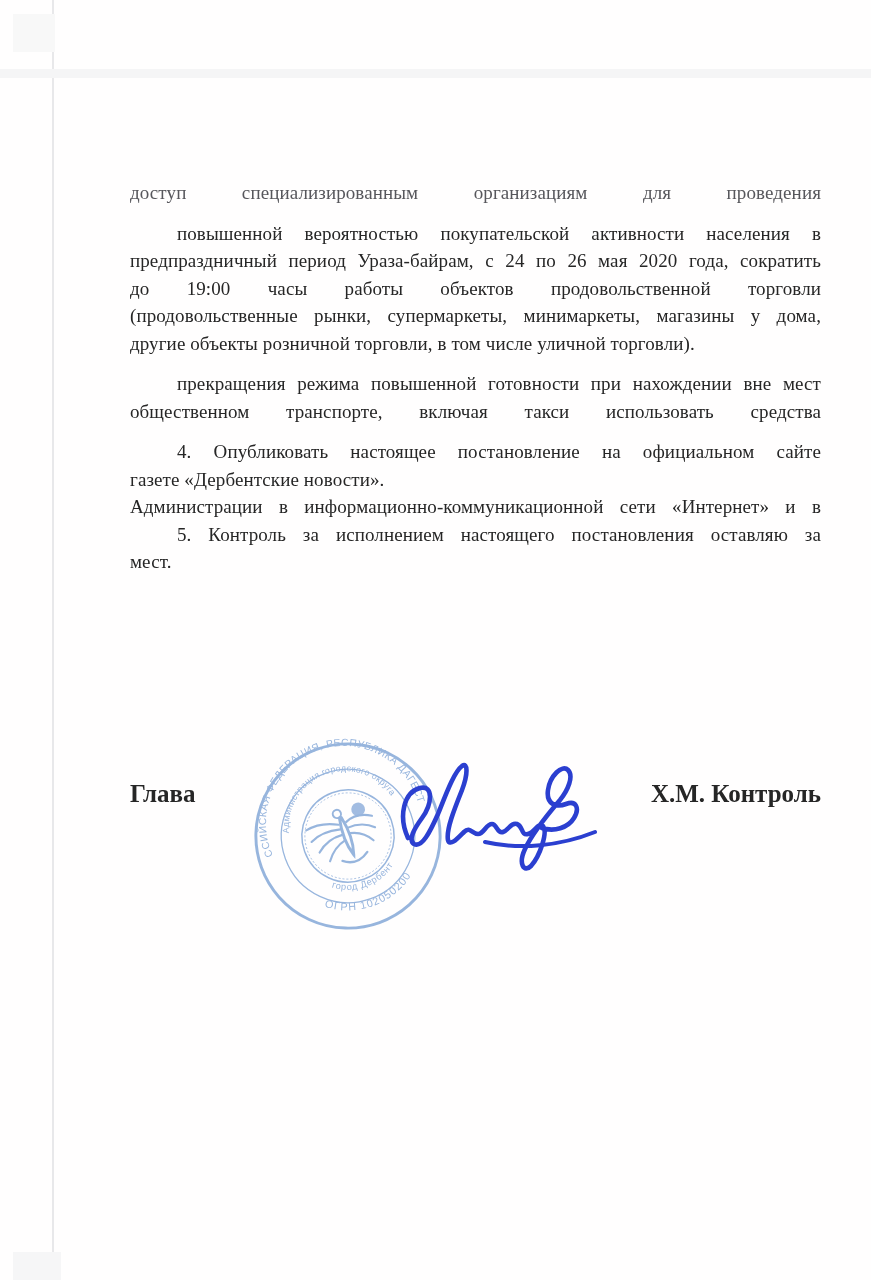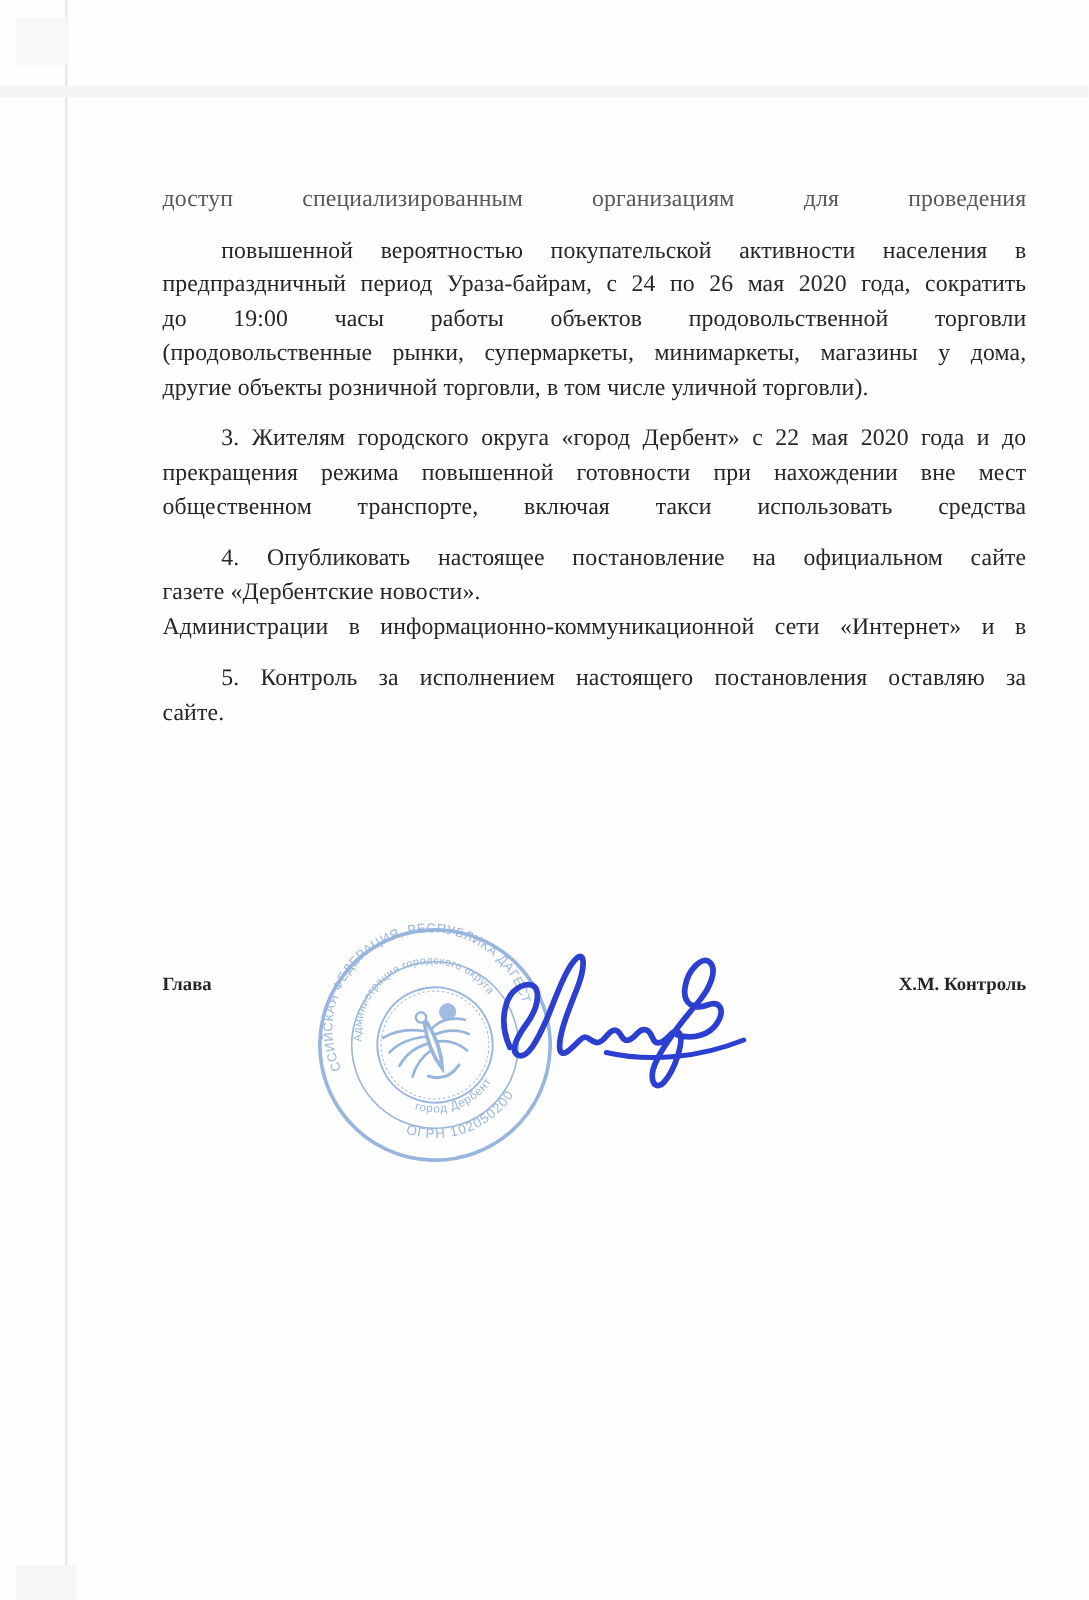--- a/index.html
+++ b/index.html
@@ -44,36 +44,36 @@
   .textblock {
     position: absolute;
     left: 130px; top: 146px;
     width: 691px;
     font-size: 19px;
     line-height: 27.5px;
     color: var(--text-color, #262626);
     letter-spacing: 0.1px;
   }
   .para { margin: 0 0 13px 0; }
-  .para:nth-child(4) { margin-bottom: 14px; } 
-  .para.faded { color: var(--faded-color, #57575c); }
+  .para:nth-child(4) { margin-bottom: 0; } 
+  .para.faded { color: var(--faded-color, #57575c); margin-top: 33px; }
   .para.indent .line:first-child { text-indent: 47px; }
   .line {
     text-align: justify;
     text-align-last: justify;
   }
   .line.last { text-align-last: left; }
   
   .sigrow {
     position: absolute;
     left: 130px; top: 780px;
     width: 691px;
     display: flex;
     justify-content: space-between;
-    font-size: 15px;
+    font-size: 25px;
     font-weight: 700;
     color: var(--text-color, #262626);
   }
   
   .stamp {
     position: absolute;
     left: 250px; top: 738px;
     width: 196px; height: 196px;
     opacity: 0.85;
   }
@@ -112,32 +112,31 @@
         <div class="line">доступ специализированным организациям для проведения</div>
       </div>
       <div class="para indent">
         <div class="line">повышенной вероятностью покупательской активности населения в</div>
         <div class="line">предпраздничный период Ураза-байрам, с 24 по 26 мая 2020 года, сократить</div>
         <div class="line">до 19:00 часы работы объектов продовольственной торговли</div>
         <div class="line">(продовольственные рынки, супермаркеты, минимаркеты, магазины у дома,</div>
         <div class="line last">другие объекты розничной торговли, в том числе уличной торговли).</div>
       </div>
       <div class="para indent">
-        <div class="line">3. Жителям городского округа «город Дербент» с 22 мая 2020 года и до</div>
         <div class="line">прекращения режима повышенной готовности при нахождении вне мест</div>
         <div class="line">общественном транспорте, включая такси использовать средства</div>
       </div>
       <div class="para indent">
         <div class="line">4. Опубликовать настоящее постановление на официальном сайте</div>
         <div class="line last">газете «Дербентские новости».</div>
         <div class="line">Администрации в информационно-коммуникационной сети «Интернет» и в</div>
       </div>
       <div class="para indent">
         <div class="line">5. Контроль за исполнением настоящего постановления оставляю за</div>
-        <div class="line last">сайте.</div>
+        <div class="line last">мест.</div>
       </div>
     </div>
 
   <div class="sigrow">
     <span>Глава</span>
     <span>Х.М. Контроль</span>
   </div>
 
   <svg class="stamp" viewBox="0 0 200 200">
     <defs>

